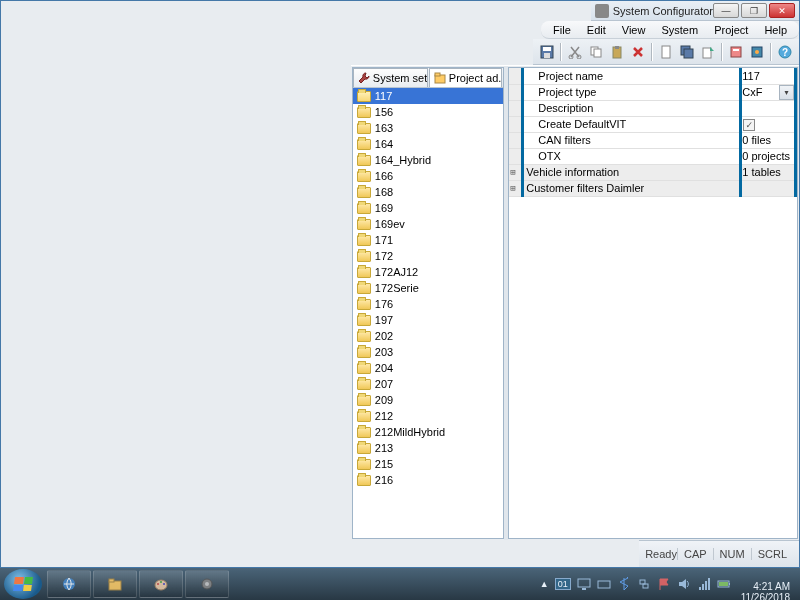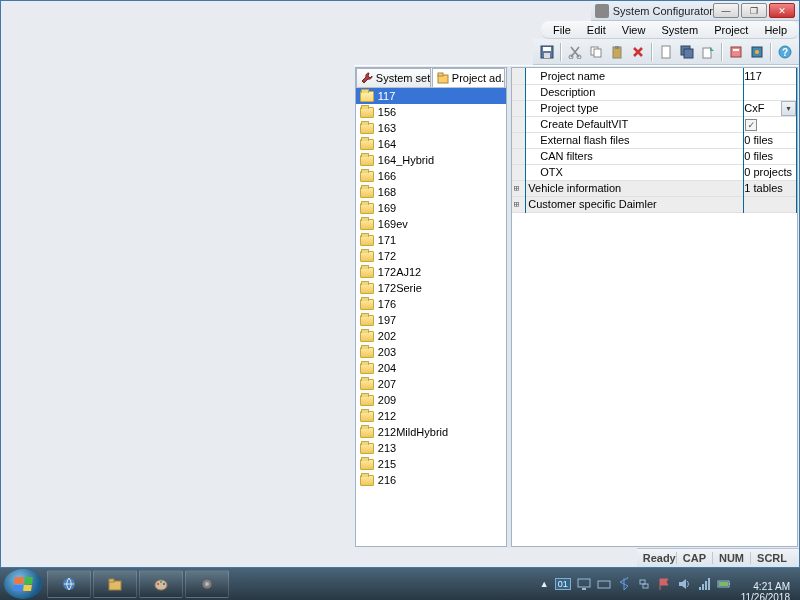--- a/index.html
+++ b/index.html
@@ -98,42 +98,42 @@
   .tree::-webkit-scrollbar-thumb { background:linear-gradient(to right,#d0d8e0,#b8c4d0); border:1px solid #a0acb8; border-radius:2px; }
   .tree::-webkit-scrollbar-button { height:16px; background:#d8e0e8; border:1px solid #a8b4c0; }
   
   .splitter { width:4px; background:#e0e6ec; cursor:ew-resize; }
   
   .right-panel {
     flex:1; background:#fff; border:1px solid #9fb4c8; margin:1px 1px 1px 0;
   }
   .prop-grid { width:100%; border-collapse:collapse; }
   .prop-row { height:16px; border-bottom:1px solid #e0e0e0; }
-  .prop-row td { border-right:1px solid #0369a1; padding:0 4px 0 0; vertical-align:middle; }
+  .prop-row td { border-right:3px solid #0369a1; padding:0 4px 0 0; vertical-align:middle; }
   .prop-row.category { background:#ededed; }
   .prop-expand { width:14px; text-align:center; font-family:monospace; font-size:9px; color:#555;
     border:none; background:#ededed; }
   .prop-label-cell { width:218px; padding-left:14px !important; }
   .prop-row.category .prop-label-cell { padding-left:2px !important; }
   .prop-value-cell { position:relative; }
   .checkbox-square {
     width:12px; height:12px; border:1px solid #888; background:#f4f4f4;
     display:inline-flex; align-items:center; justify-content:center;
     font-size:9px; color:#555; margin-left:1px;
   }
   .dropdown-arrow {
     position:absolute; right:0; top:0; height:15px; width:15px;
     border:1px solid #a8b4c0; background:linear-gradient(to bottom,#f0f3f7,#d8e0e8);
     display:flex; align-items:center; justify-content:center; font-size:8px; color:#444;
   }
   
   .statusbar {
-    height:19px; background:linear-gradient(to bottom,#f0f3f7,#dde4eb);
+    height:27px; background:linear-gradient(to bottom,#f0f3f7,#dde4eb);
     border-top:1px solid #b8c4d0; display:flex; align-items:center; padding:0 6px;
-    font-size:11px; color:#444;font-weight:bold;
+    font-size:11px; color:#444;
   }
   .statusbar .spacer { flex:1; }
   .statusbar .cell { padding:0 6px; border-left:1px solid #c0c8d0; }
   
   .taskbar {
     position:absolute; left:0; right:0; bottom:0; height:32px;
     background:linear-gradient(to bottom,#4a6478 0%,#283844 100%);
     display:flex; align-items:center;
   }
   .start-orb {
@@ -379,57 +379,52 @@
     <div class="right-panel">
       <table class="prop-grid">
         <tbody>
             <tr class="prop-row">
           <td class="prop-expand"></td>
           <td class="prop-label-cell"><span>Project name</span></td>
           <td class="prop-value-cell"><span>117</span></td>
         </tr>
         <tr class="prop-row">
           <td class="prop-expand"></td>
-          <td class="prop-label-cell"><span>Description</span></td>
-          <td class="prop-value-cell"><span></span></td>
-        </tr>
-        <tr class="prop-row">
-          <td class="prop-expand"></td>
           <td class="prop-label-cell"><span>Project type</span></td>
           <td class="prop-value-cell"><span>CxF</span>
             <span class="dropdown-arrow">▾</span></td>
+        </tr>
+        <tr class="prop-row">
+          <td class="prop-expand"></td>
+          <td class="prop-label-cell"><span>Description</span></td>
+          <td class="prop-value-cell"><span></span></td>
         </tr>
         <tr class="prop-row">
           <td class="prop-expand"></td>
           <td class="prop-label-cell"><span>Create DefaultVIT</span></td>
           <td class="prop-value-cell"><span class="checkbox-square">✓</span></td>
         </tr>
         <tr class="prop-row">
           <td class="prop-expand"></td>
-          <td class="prop-label-cell"><span>External flash files</span></td>
-          <td class="prop-value-cell"><span>0 files</span></td>
-        </tr>
-        <tr class="prop-row">
-          <td class="prop-expand"></td>
           <td class="prop-label-cell"><span>CAN filters</span></td>
           <td class="prop-value-cell"><span>0 files</span></td>
         </tr>
         <tr class="prop-row">
           <td class="prop-expand"></td>
           <td class="prop-label-cell"><span>OTX</span></td>
           <td class="prop-value-cell"><span>0 projects</span></td>
         </tr>
         <tr class="prop-row category">
           <td class="prop-expand">⊞</td>
           <td class="prop-label-cell"><span>Vehicle information</span></td>
           <td class="prop-value-cell"><span>1 tables</span></td>
         </tr>
         <tr class="prop-row category">
           <td class="prop-expand">⊞</td>
-          <td class="prop-label-cell"><span>Customer specific Daimler</span></td>
+          <td class="prop-label-cell"><span>Customer filters Daimler</span></td>
           <td class="prop-value-cell"><span></span></td>
         </tr>
       </tbody>
         </table>
     </div>
   </div>
 
   <div class="statusbar">
     <span>Ready</span>
     <span class="spacer"></span>

